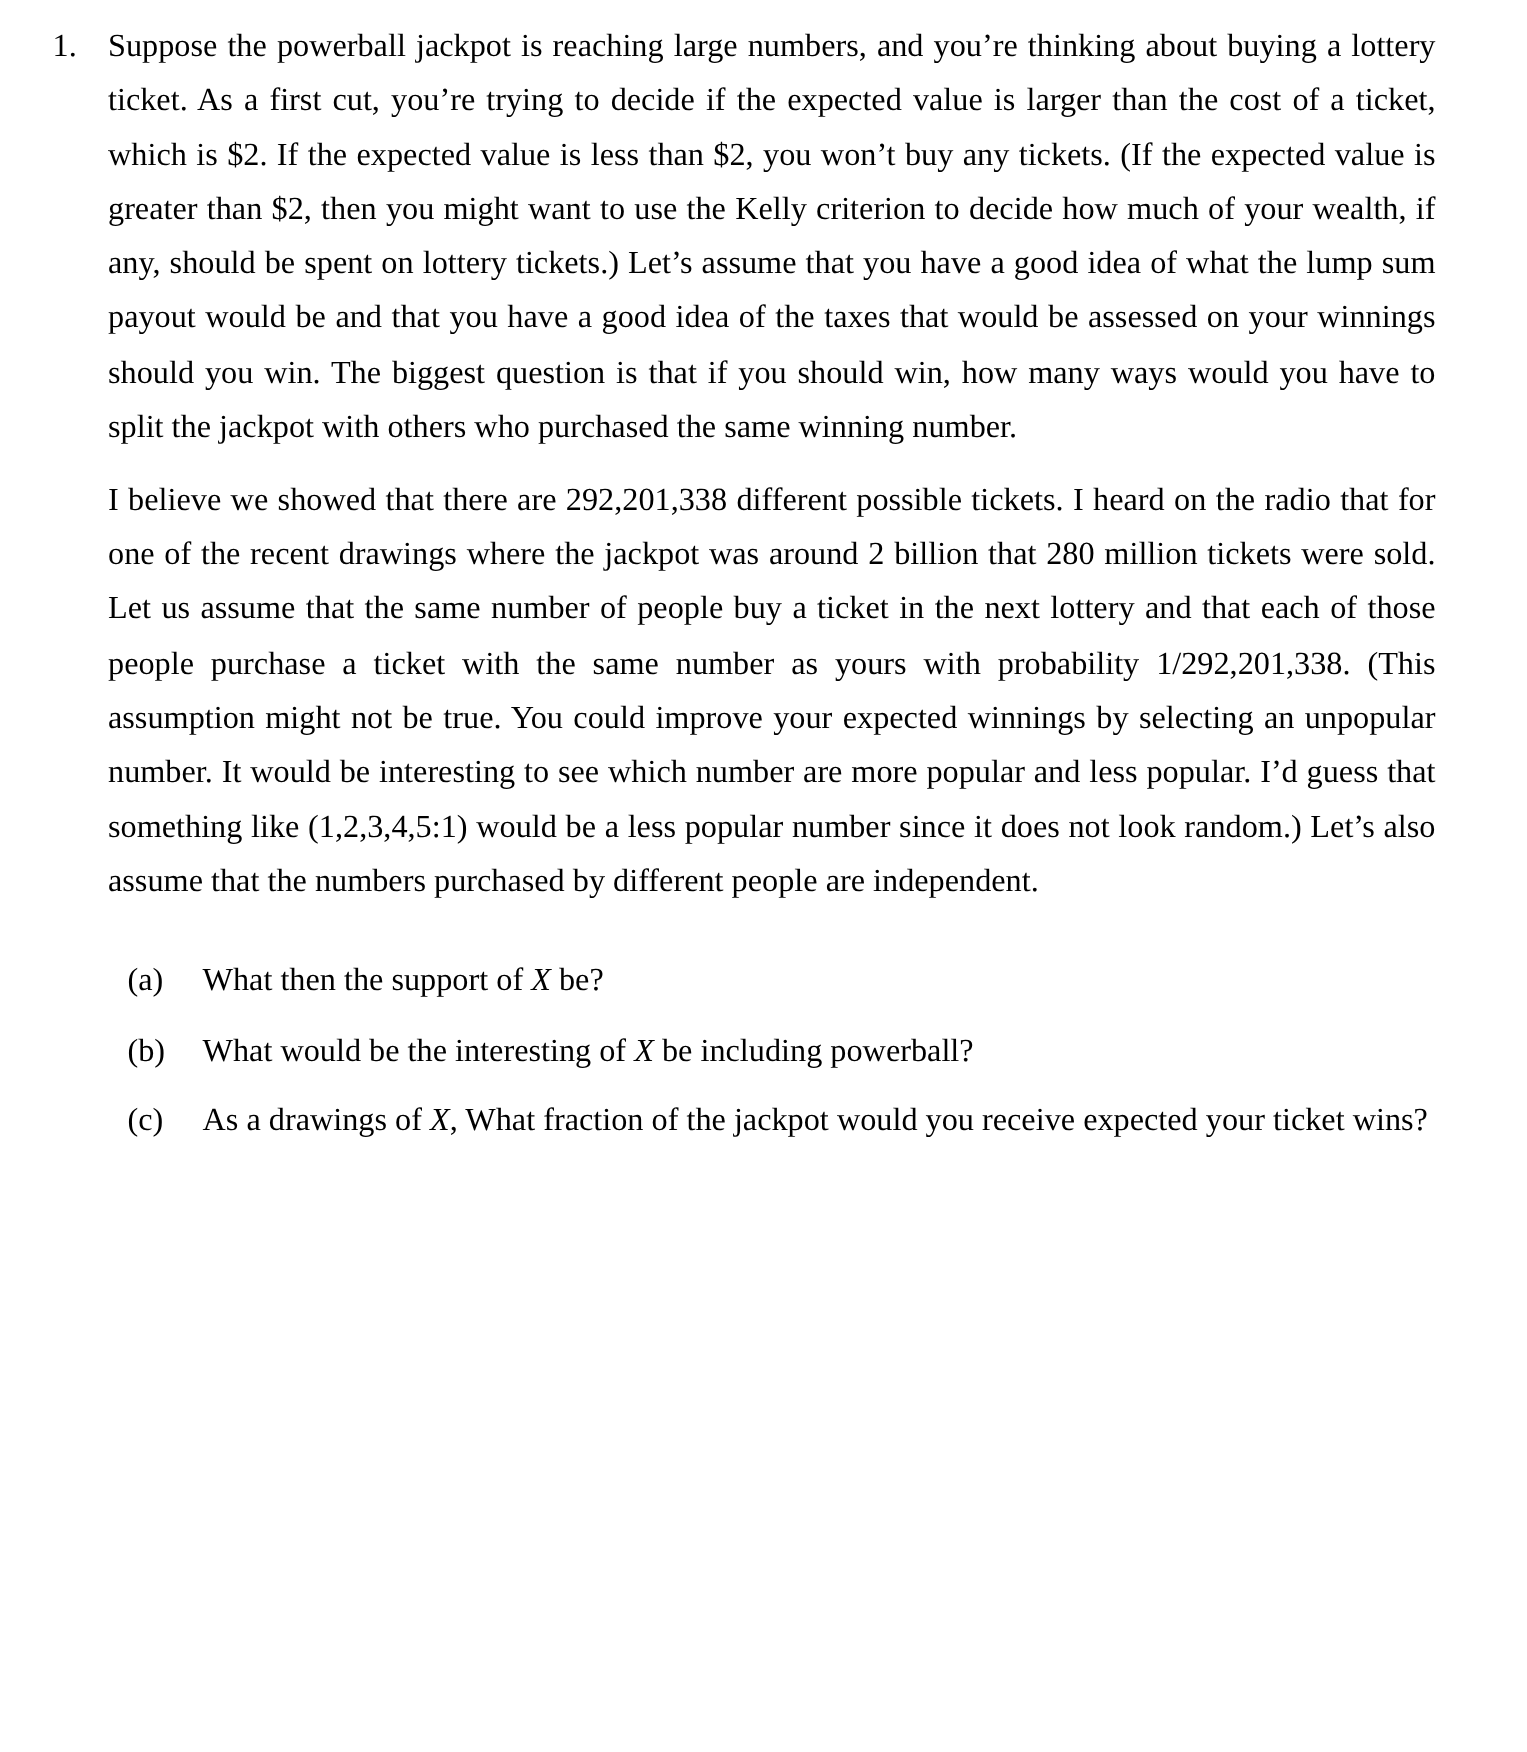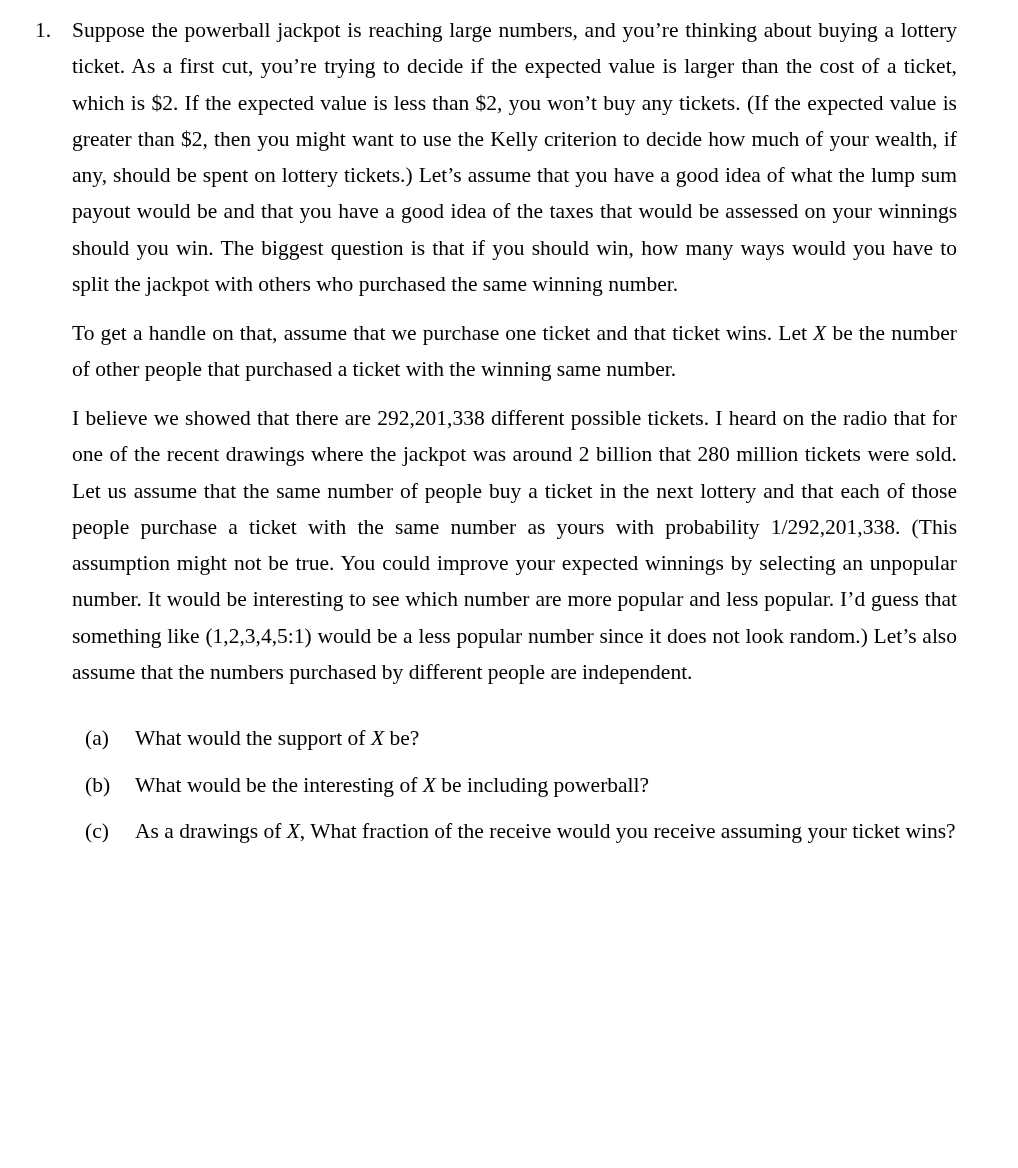--- a/index.html
+++ b/index.html
@@ -62,32 +62,31 @@
   }
 </style>
 </head>
 <body>
 
 <div class="doc">
   <div class="problem">
     <div class="pnum">1.</div>
     <div class="pbody">
       <p><span>Suppose the powerball jackpot is reaching large numbers, and you’re thinking about buying a lottery ticket.  As a first cut, you’re trying to decide if the expected value is larger than the cost of a ticket, which is $2.  If the expected value is less than $2, you won’t buy any tickets.  (If the expected value is greater than $2, then you might want to use the Kelly criterion to decide how much of your wealth, if any, should be spent on lottery tickets.)  Let’s assume that you have a good idea of what the lump sum payout would be and that you have a good idea of the taxes that would be assessed on your winnings should you win.  The biggest question is that if you should win, how many ways would you have to split the jackpot with others who purchased the same winning number.</span></p>
-      <p><span>To get a handle on that, assume that we purchase one ticket and that ticket wins.  Let </span><span class="math-var">X</span><span> be the number of other people that purchased a ticket with the winning same number.</span></p>
       <p><span>I believe we showed that there are 292,201,338 different possible tickets.  I heard on the radio that for one of the recent drawings where the jackpot was around 2 billion that 280 million tickets were sold.  Let us assume that the same number of people buy a ticket in the next lottery and that each of those people purchase a ticket with the same number as yours with probability 1/292,201,338.  (This assumption might not be true.  You could improve your expected winnings by selecting an unpopular number.  It would be interesting to see which number are more popular and less popular.   I’d guess that something like (1,2,3,4,5:1) would be a less popular number since it does not look random.)  Let’s also assume that the numbers purchased by different people are independent.</span></p>
 
       <div class="items">
         <div class="item">
           <span class="ilabel">(a)</span>
-          <span class="itext"><span>What would the support of </span><span class="math-var">X</span><span> be?</span></span>
+          <span class="itext"><span>What then the support of </span><span class="math-var">X</span><span> be?</span></span>
         </div>
         <div class="item">
           <span class="ilabel">(b)</span>
           <span class="itext"><span>What would be the interesting of </span><span class="math-var">X</span><span> be including powerball?</span></span>
         </div>
         <div class="item">
           <span class="ilabel">(c)</span>
-          <span class="itext"><span>As a drawings of </span><span class="math-var">X</span><span>, What fraction of the receive would you receive assuming your ticket wins?</span></span>
+          <span class="itext"><span>As a drawings of </span><span class="math-var">X</span><span>, What fraction of the jackpot would you receive expected your ticket wins?</span></span>
         </div>
       </div>
     </div>
   </div>
 </div>
 
 </body></html>

